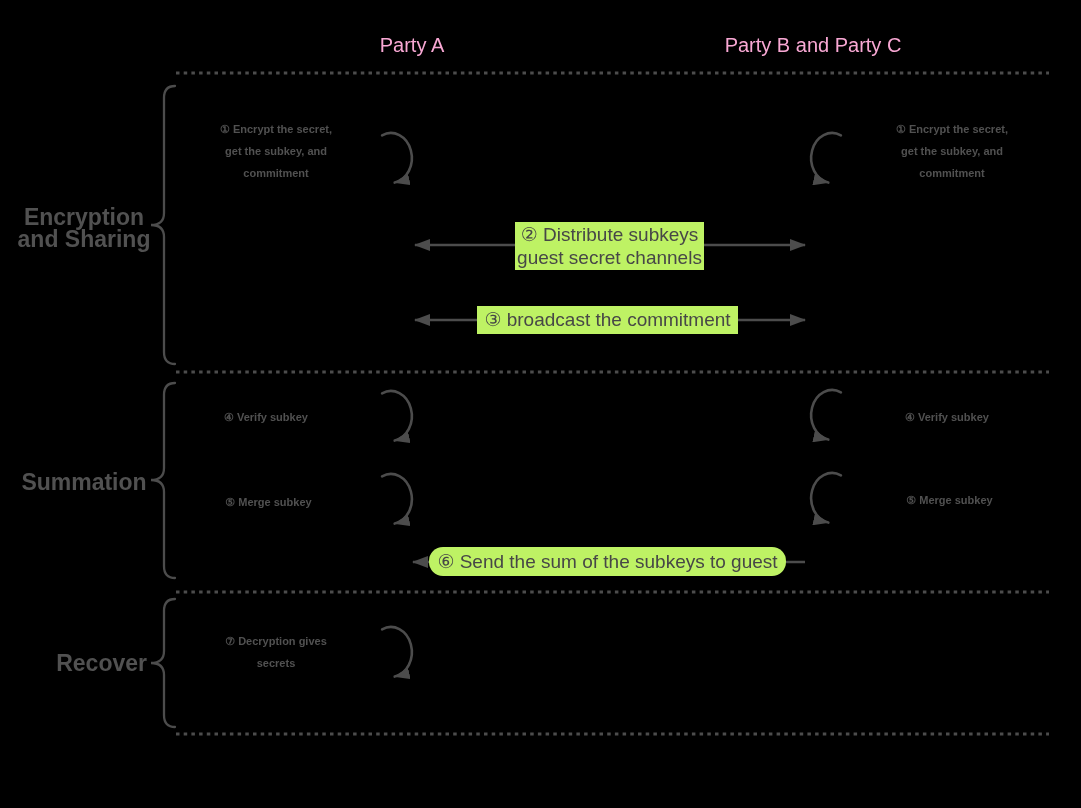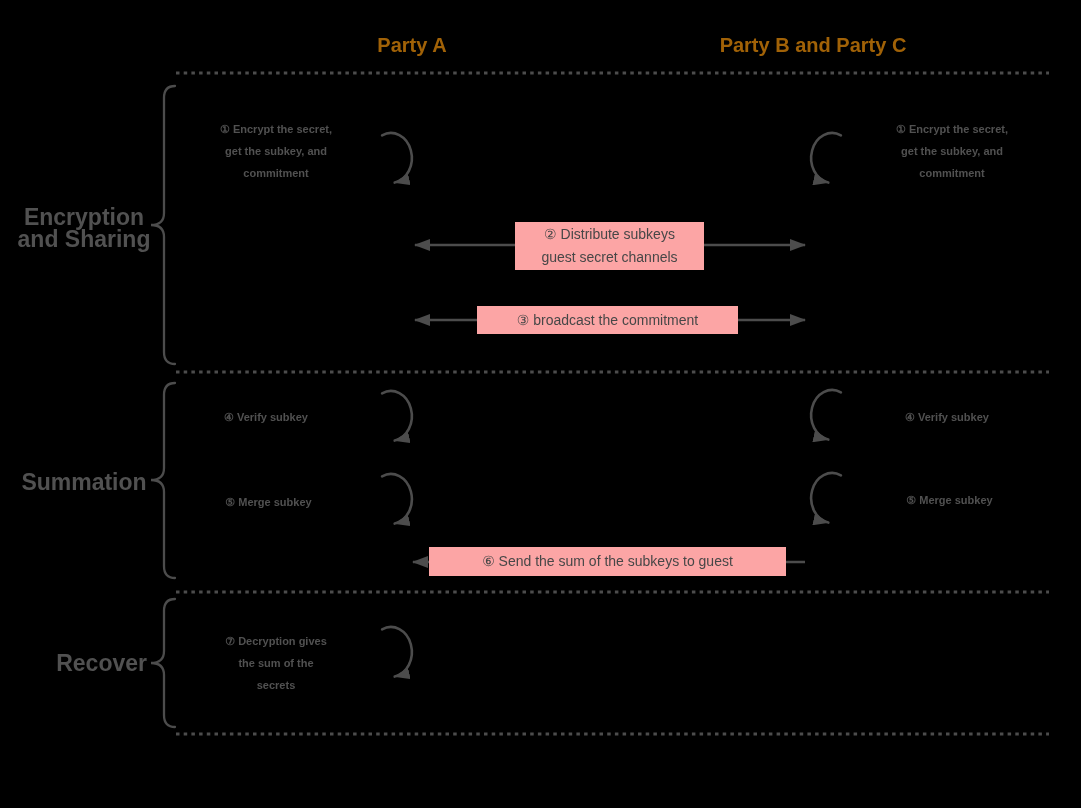--- a/index.html
+++ b/index.html
@@ -5,44 +5,44 @@
   html,body{margin:0;padding:0;background:#000;}
   .canvas{
     position:relative;
     width:1081px;height:808px;
     background:#000000;
     font-family:"Liberation Sans", sans-serif;
     overflow:hidden;
   }
   .layer{position:absolute;left:0;top:0;}
   .txt{position:absolute;color:#515151;}
-  .hdr{font-size:20px;font-weight:700;text-align:center;color:#a16207;}
+  .hdr{font-size:20px;font-weight:400;text-align:center;color:#f9a8d4;}
   .phase{font-size:23px;line-height:22px;font-weight:600;text-align:center;}
   .step{font-size:11px;line-height:22px;font-weight:600;text-align:center;}
   .msg{
-    position:absolute;background:#fca5a5;color:#474747;
-    font-size:14px;text-align:center;white-space:nowrap;
+    position:absolute;background:#bef264;color:#474747;
+    font-size:19px;text-align:center;white-space:nowrap;
   }
   .msg .ln{line-height:23px;}
   
   .hdr-a{left:312px;top:34px;width:200px;}
   .hdr-bc{left:663px;top:34px;width:300px;}
   .phase-1{left:14px;top:206px;width:140px;}
   .phase-2{left:14px;top:471px;width:140px;}
   .phase-3{left:7px;top:652px;width:140px;text-align:right;}
   .step-l1{left:176px;top:118px;width:200px;}
   .step-r1{left:852px;top:118px;width:200px;}
   .step-l4{left:176px;top:406px;width:180px;}
   .step-r4{left:857px;top:406px;width:180px;}
   .step-l5{left:176px;top:491px;width:185px;}
   .step-r5{left:857px;top:489px;width:185px;}
   .step-l7{left:176px;top:630px;width:200px;}
   .msg-2{left:515px;top:222px;width:189px;padding:1px 0;}
   .msg-3{left:477px;top:306px;width:261px;line-height:28px;height:28px;}
-  .msg-6{left:429px;top:547px;width:357px;line-height:29px;height:29px;}
+  .msg-6{left:429px;top:547px;width:357px;line-height:29px;height:29px;border-radius:14px;}
 </style>
 </head>
 <body>
 
 <div class="canvas">
 
   <svg class="layer" width="1081" height="808" viewBox="0 0 1081 808">
     <defs>
       <marker id="ah" viewBox="0 0 16 12" refX="15" refY="6" markerWidth="16" markerHeight="12" markerUnits="userSpaceOnUse" orient="auto-start-reverse">
         <path d="M0 0 L16 6 L0 12 z" fill="#4c4c4c"></path>
@@ -84,21 +84,20 @@
 
   <div class="txt step step-l1">
     <div>① Encrypt the secret,</div>
     <div>get the subkey, and</div>
     <div>commitment</div>
   </div>
   <div class="txt step step-l4">④ Verify subkey</div>
   <div class="txt step step-l5">⑤ Merge subkey</div>
   <div class="txt step step-l7">
     <div>⑦ Decryption gives</div>
-    <div>the sum of the</div>
     <div>secrets</div>
   </div>
 
   <div class="txt step step-r1">
     <div>① Encrypt the secret,</div>
     <div>get the subkey, and</div>
     <div>commitment</div>
   </div>
   <div class="txt step step-r4">④ Verify subkey</div>
   <div class="txt step step-r5">⑤ Merge subkey</div>

